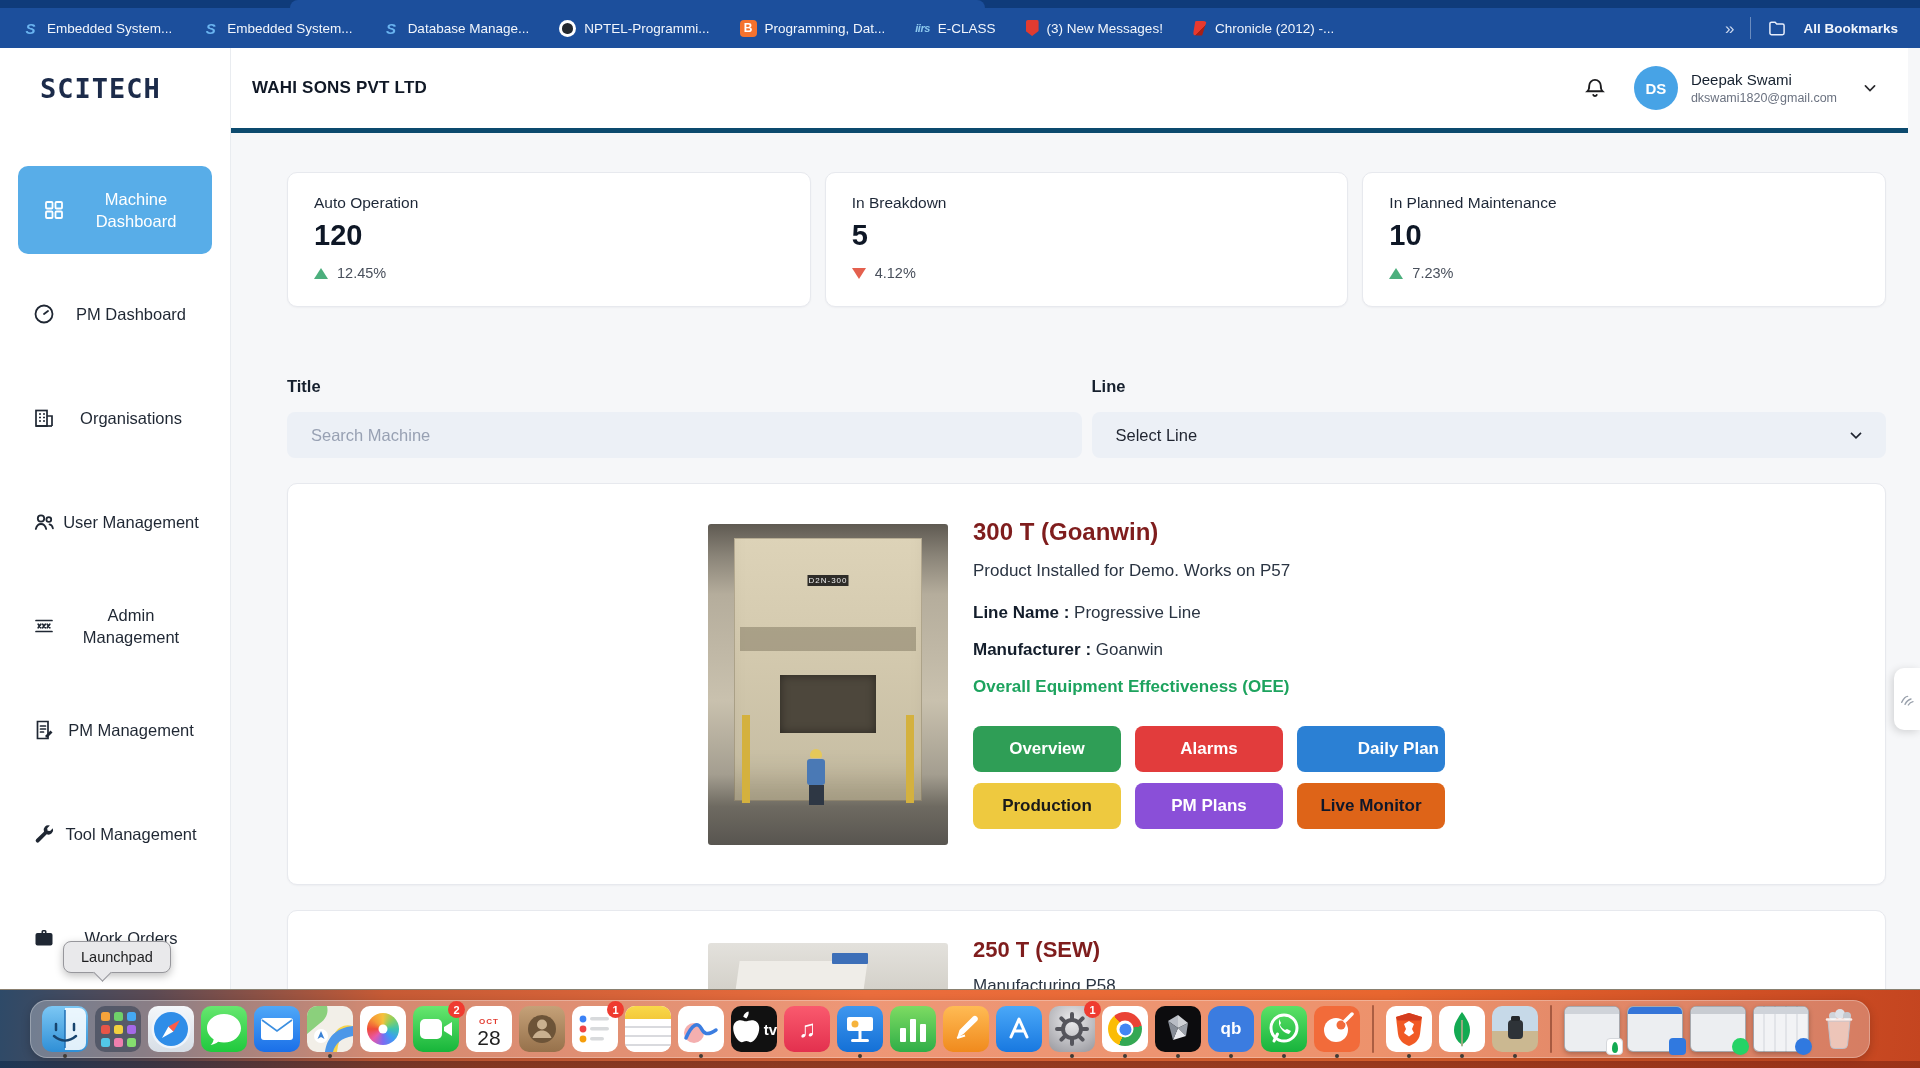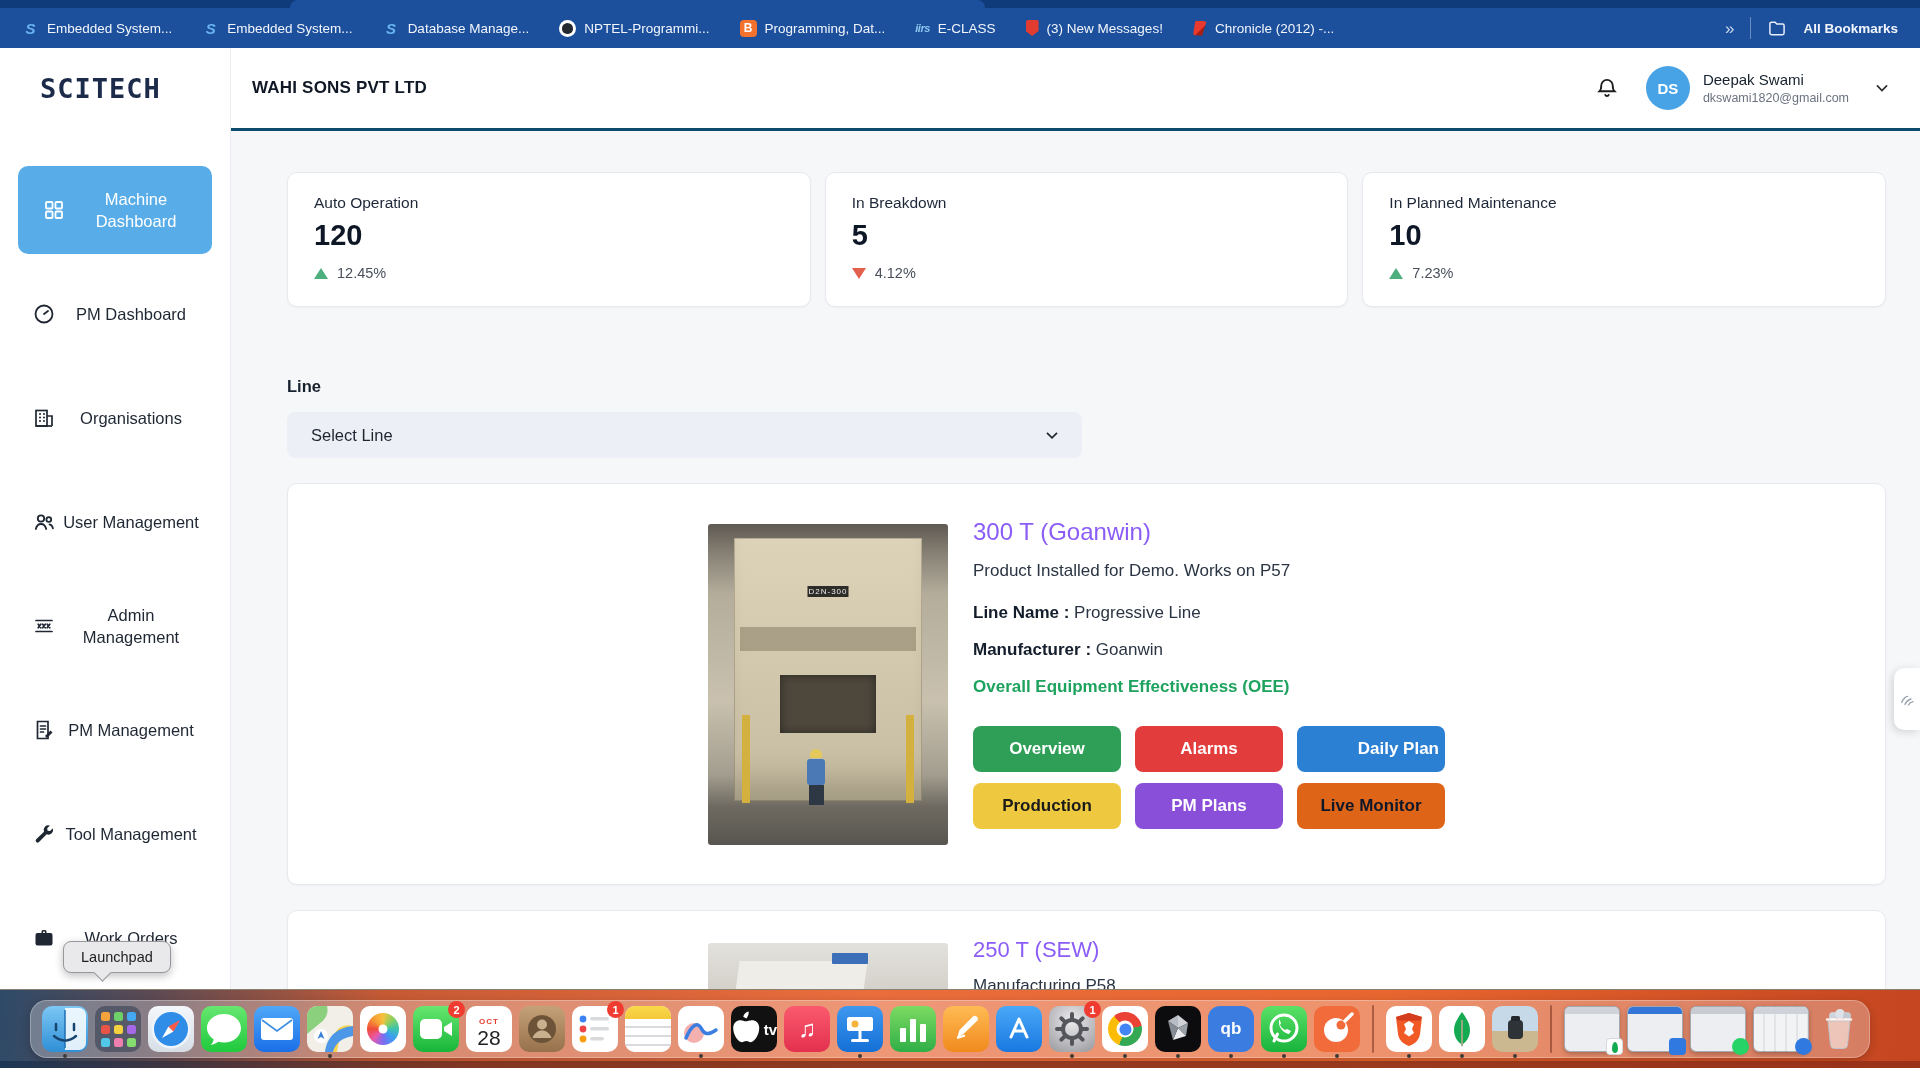--- a/index.html
+++ b/index.html
@@ -35,21 +35,21 @@
   #logo{height:80px;display:flex;align-items:center;padding-left:40px;
         font-family:"DejaVu Sans Mono",monospace;font-weight:800;font-size:27px;letter-spacing:1px;color:#1c2b4a;}
   #side-nav{padding:38px 0 0 0;}
   .side-item{height:88px;margin:0 18px 16px 18px;display:flex;align-items:center;border-radius:10px;cursor:pointer;}
   .side-ico{width:26px;margin-left:14px;display:flex;color:inherit;flex:0 0 auto;}
   .side-ico svg{width:24px;height:24px;}
   .side-label{flex:1;text-align:center;font-size:16.5px;line-height:1.35;padding:0 10px 0 2px;}
   .side-item.active{background:#58ade8;color:#fff;padding-left:10px;}
 
   
-  #app-header{position:absolute;top:48px;left:230px;right:0;height:80px;background:#fff;border-bottom:3px solid #0c4a6e;z-index:4;
+  #app-header{position:absolute;top:48px;left:230px;right:12px;height:80px;background:#fff;border-bottom:5px solid #0c4a6e;z-index:4;
               display:flex;align-items:center;}
   #company-title{font-size:17px;font-weight:700;color:#101826;margin-left:22px;letter-spacing:.2px;}
   #header-right{margin-left:auto;display:flex;align-items:center;gap:26px;padding-right:28px;}
   #bell{width:26px;height:26px;cursor:pointer;}
   #user-chip{display:flex;align-items:center;gap:13px;cursor:pointer;}
   #avatar{width:44px;height:44px;border-radius:50%;background:#47a3e6;color:#fff;font-size:15px;font-weight:700;
           display:flex;align-items:center;justify-content:center;}
   #user-name{font-size:15px;color:#15202e;}
   #user-email{font-size:12.5px;color:#6b7280;margin-top:3px;}
   #user-caret{width:20px;height:20px;margin-left:10px;}
@@ -79,37 +79,37 @@
   #card-1{height:402px;}
   #card-2{height:160px;padding-top:32px;}
 
   .photo{position:relative;width:240px;height:321px;margin-left:420px;flex:0 0 auto;border-radius:3px;overflow:hidden;
          background:linear-gradient(180deg,#5f5a52 0%,#8a8478 10%,#b5ad9c 22%,#c9c1ae 55%,#a49e90 78%,#6e6a61 88%,#585550 100%);}
   .press{position:absolute;left:26px;right:26px;top:14px;bottom:44px;
          background:linear-gradient(180deg,#ddd3b8,#d3c9ae 45%,#c4bba1);
          box-shadow:inset 0 0 0 1px rgba(70,60,40,.25), inset 0 -40px 30px -20px rgba(60,50,30,.25);}
   .press::before{content:"";position:absolute;top:34%;height:9%;left:6px;right:6px;background:rgba(90,80,60,.35);}
   .press-label{position:absolute;top:16%;left:50%;transform:translateX(-50%);background:#2e2c28;color:#eee;
-               font-size:8px;padding:1px 1px;letter-spacing:1px;z-index:2;margin-top:11px;}
+               font-size:8px;padding:1px 1px;letter-spacing:1px;z-index:2;}
   .press-window{position:absolute;left:50%;top:47%;transform:translateX(-50%);width:96px;height:58px;background:#4d473c;
                 box-shadow:inset 0 0 10px #2c2822;z-index:2;}
   .post-l,.post-r{position:absolute;bottom:42px;width:8px;height:88px;background:#d4b13e;z-index:3;}
   .post-l{left:34px;} .post-r{right:34px;}
   .worker{position:absolute;left:98px;bottom:40px;width:20px;z-index:4;}
   .helmet{width:12px;height:9px;background:#e5c85a;border-radius:6px 6px 2px 2px;margin:0 auto;}
   .torso{width:18px;height:26px;background:#4a79b5;border-radius:3px;margin:1px auto 0;}
   .legs{width:15px;height:20px;background:#2e3744;margin:0 auto;}
 
   .photo2{position:relative;width:240px;height:88px;margin-left:420px;flex:0 0 auto;border-radius:3px 3px 0 0;overflow:hidden;
           background:linear-gradient(180deg,#e3e1dc,#cfccc4 70%,#b5b2aa);}
   .photo2::before{content:"";position:absolute;left:28px;top:18px;width:128px;height:52px;background:#efede8;transform:skewX(-8deg);}
   .photo2::after{content:"";position:absolute;left:124px;top:10px;width:36px;height:11px;background:#3d6fb8;border-radius:1px;}
 
   .m-info{margin-left:25px;width:480px;margin-top:-6px;}
-  .m-title{font-size:24px;font-weight:400;color:#8b5cf6;margin:0 0 15px 0;}
+  .m-title{font-size:24px;font-weight:700;color:#7f1d1d;margin:0 0 15px 0;}
   .m-desc{font-size:17px;color:#2a3442;margin:0 0 22px 0;}
   .m-meta{font-size:17px;color:#2a3442;margin:0 0 17px 0;}
   .m-meta b{color:#131d2b;}
   .m-oee{font-size:17px;font-weight:700;color:#1da35e;margin:4px 0 0 0;cursor:pointer;}
   .btn-grid{display:grid;grid-template-columns:repeat(3,148px);gap:11px 14px;margin-top:29px;}
   .m-btn{height:46px;border:none;border-radius:8px;font-size:17px;font-weight:700;cursor:pointer;
          font-family:"Liberation Sans",sans-serif;}
 
   
   #launchpad-tooltip{position:absolute;left:63px;top:941px;z-index:60;background:#e9e9eb;border:1px solid #97979c;
@@ -404,20 +404,24 @@
         <div class="stat-value">10</div>
         <div class="stat-change">
           <span class="tri-up"></span>
           <span>7.23%</span>
         </div>
       </div>
     </div>
 
   <div id="filter-row">
     <div>
+      <div class="filter-label">Title</div>
+      <input id="search-input" type="text" placeholder="Search Machine" style="">
+    </div>
+    <div>
       <div class="filter-label">Line</div>
       <div id="line-select">
         <span>Select Line</span>
         <span id="line-caret">
           <svg viewBox="0 0 24 24" fill="none" stroke="#1f2430" stroke-width="2">
               <path d="M6 9.5l6 6 6-6"></path>
             </svg>
         </span>
       </div>
     </div>

